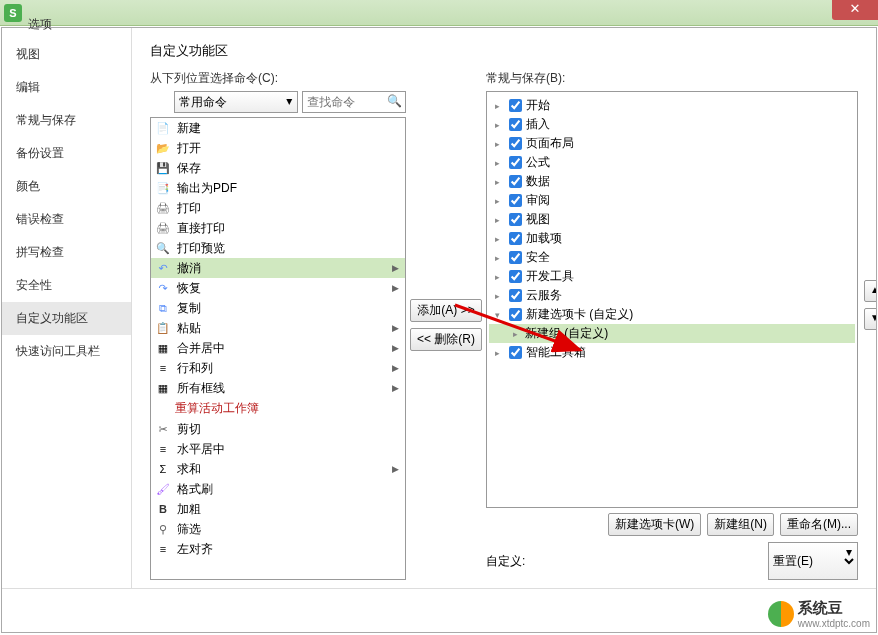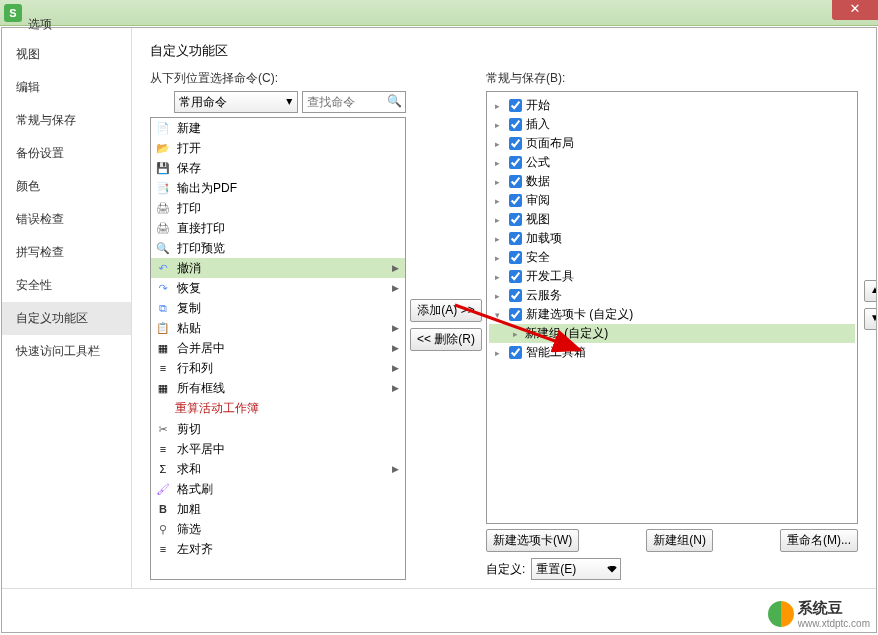--- a/index.html
+++ b/index.html
@@ -47,23 +47,23 @@
 .tree { flex: 1; border: 1px solid #999; background: #fff; overflow: auto; padding: 4px 2px; }
 .tree-row { display: flex; align-items: center; height: 19px; padding-left: 6px; white-space: nowrap; }
 .tree-row .exp { width: 12px; color: #888; font-size: 9px; cursor: pointer; }
 .tree-row input[type=checkbox] { margin: 0 4px 0 2px; accent-color: #2a7de1; }
 .tree-row.sel { background: #d0e8c0; }
 .tree-row.indent1 { padding-left: 24px; }
 
 .updown { position: absolute; right: -28px; top: 210px; display: flex; flex-direction: column; gap: 6px; }
 .sqbtn { width: 22px; height: 22px; border: 1px solid #999; background: linear-gradient(#fff,#e6e6e6); border-radius: 2px; text-align: center; line-height: 18px; cursor: pointer; font-size: 10px; }
 
-.bottom-row { display: flex; gap: 6px; margin-top: 5px; align-items: center; justify-content: space-between; }
-.bottom-row2 { display: flex; gap: 6px; margin-top: 6px; align-items: center; }
-.bottom-select { width: 90px; height: 22px; border: 1px solid #999; background: linear-gradient(#fff,#eee); }
+.bottom-row { display: flex; gap: 6px; margin-top: 5px; align-items: center; justify-content: flex-end; }
+.bottom-row2 { display: flex; gap: 6px; margin-top: 6px; align-items: center; justify-content: space-between; }
+.bottom-select { width: 90px; height: 38px; border: 1px solid #999; background: linear-gradient(#fff,#eee); }
 
 .footer { border-top: 1px solid #ddd; height: 44px; display: flex; align-items: center; justify-content: flex-end; padding: 0 14px; gap: 8px; }
 .footer .btn { padding: 4px 18px; }
 
 .arrow-svg { position: absolute; left: 450px; top: 300px; pointer-events: none; }
 
 .watermark { position: absolute; right: 4px; bottom: 4px; display: flex; align-items: center; gap: 4px; background: #fff; padding: 2px 4px; }
 .watermark .logo { width: 26px; height: 26px; border-radius: 50%; background: conic-gradient(#ff9800 0 180deg, #4caf50 180deg 360deg); }
 .watermark .txt1 { font-size: 15px; font-weight: bold; color: #333; }
 .watermark .txt2 { font-size: 10px; color: #888; }

